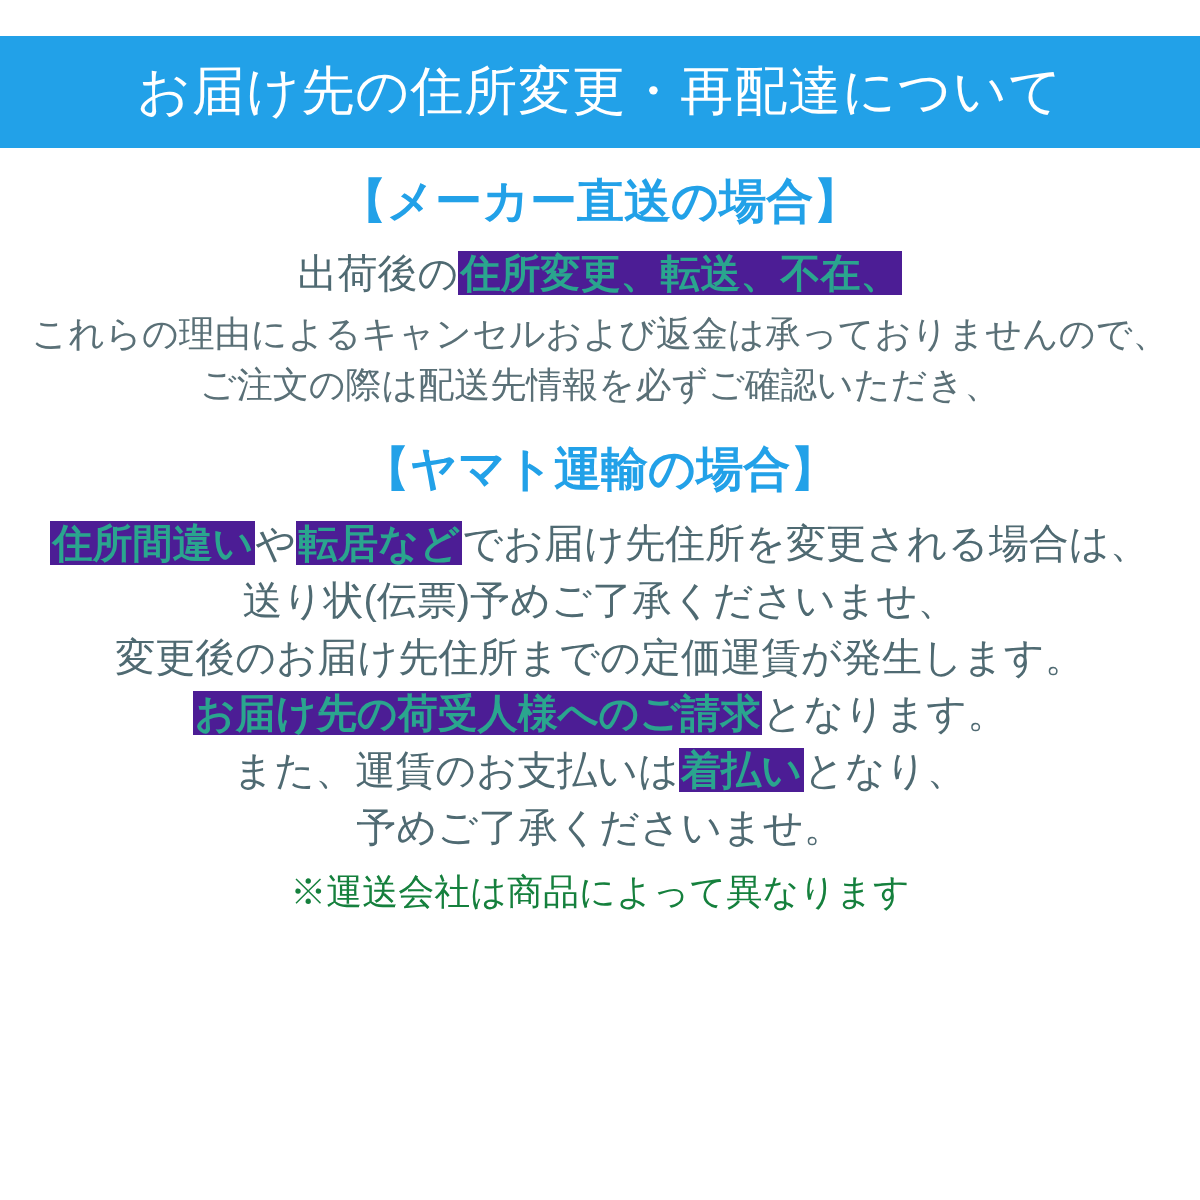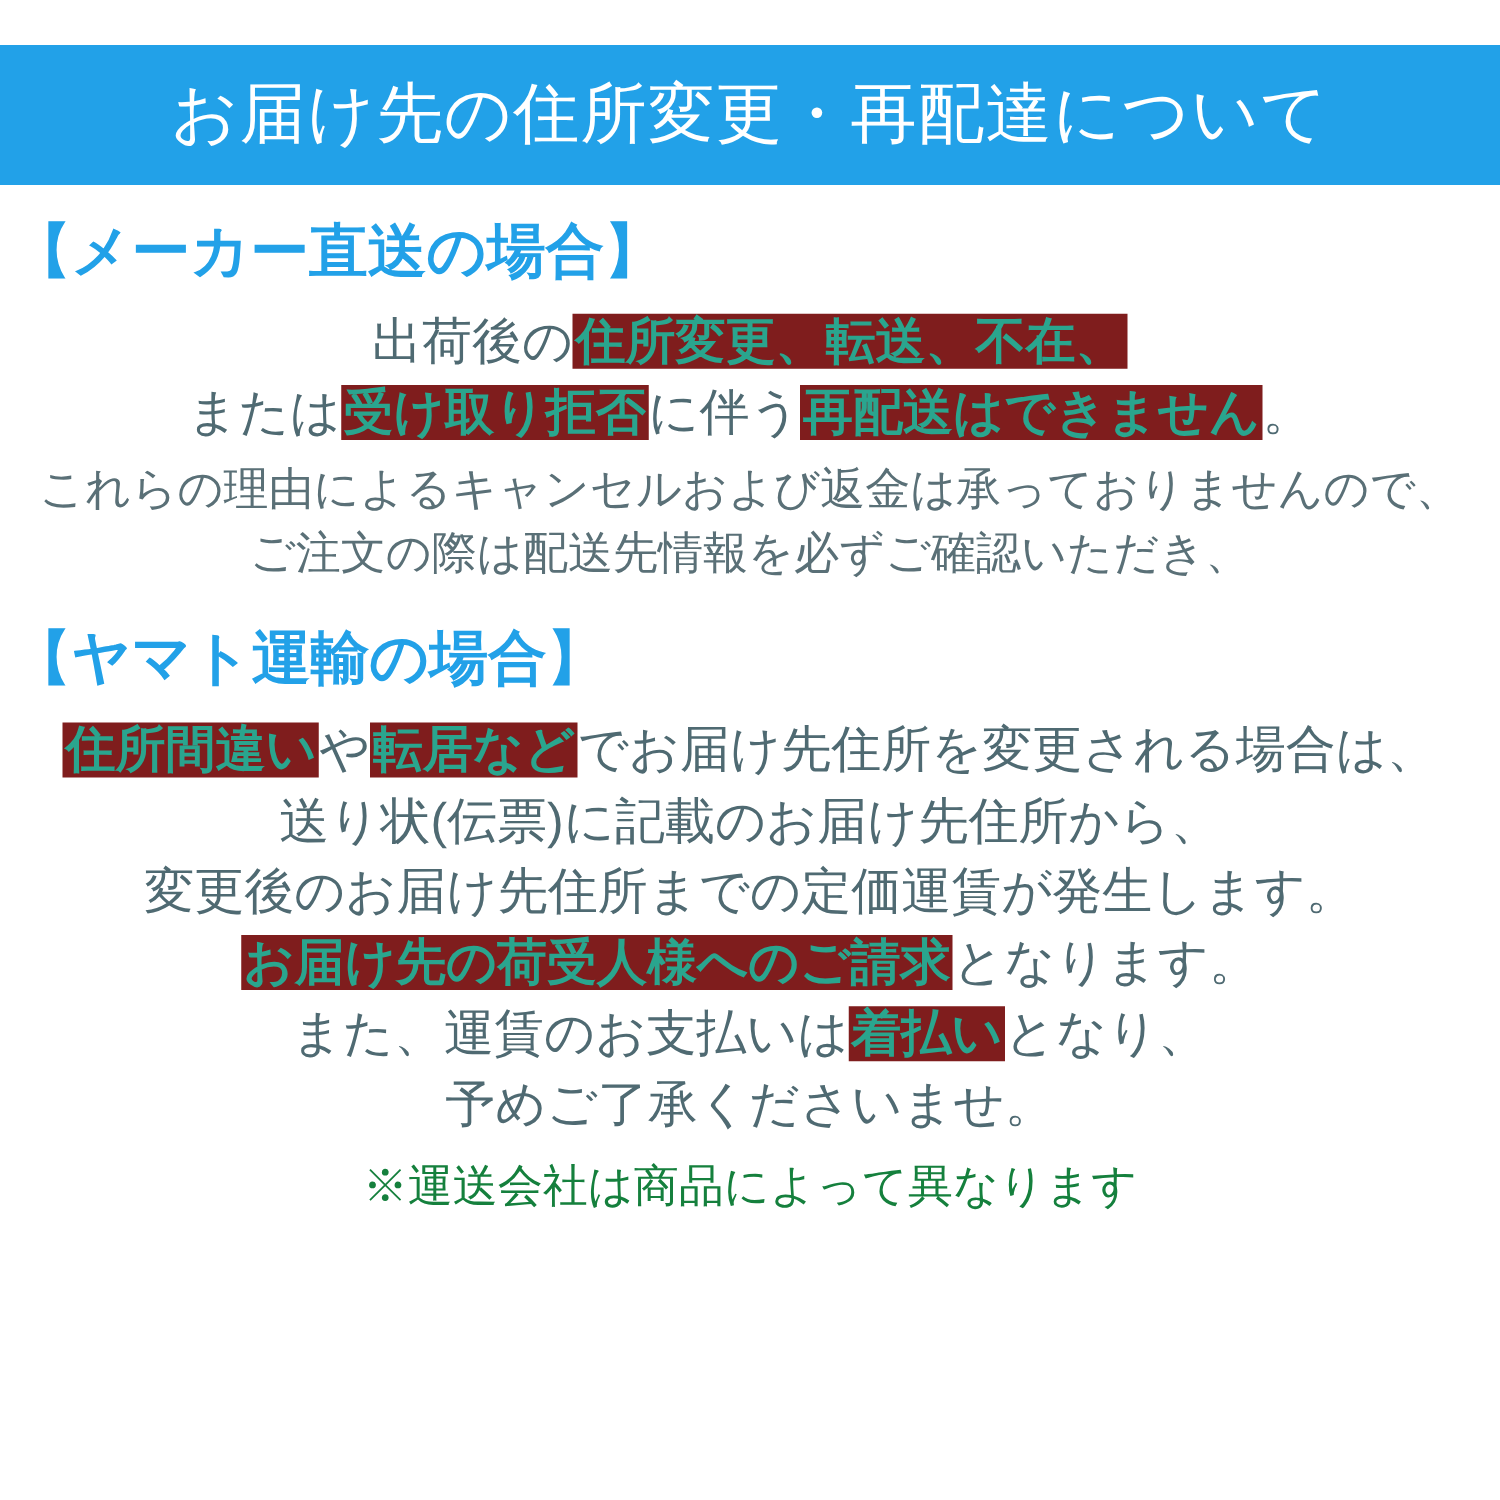--- a/index.html
+++ b/index.html
@@ -34,21 +34,21 @@
     font-size: 53px;
     letter-spacing: 1px;
     white-space: nowrap;
     font-weight: 400;
   }
   .body-area {
     padding: 0 10px;
     box-sizing: border-box;
   }
   .heading {
-    text-align: left;
+    text-align: center;
     color: #22a1e8;
     font-size: 47px;
     font-weight: 700;
     white-space: nowrap;
   }
   .heading.h1 { margin-top: 22px; margin-bottom: 12px; }
   .heading.h2 { margin-top: 28px; margin-bottom: 14px; }
   .line {
     text-align: center;
     color: #4f6a72;
@@ -60,21 +60,21 @@
   .line.small {
     font-size: 36px;
     color: #5a7077;
   }
   .line.note {
     color: #15803d;
     font-size: 36px;
     margin-top: 10px;
   }
   .hl-pink {
-    background: #7f1d1d;
+    background: #4c1d95;
     color: #2aa58e;
     font-weight: 700;
     padding: 0 2px;
   }
   .spacer-s { height: 6px; }
 </style>
 </head>
 <body>
 
 <div class="page">
@@ -84,36 +84,33 @@
   </div>
 
   <div class="body-area">
 
     <div class="heading h1">【メーカー直送の場合】</div>
 
     <p class="line">
       <span>出荷後の</span><span class="hl-pink">住所変更、転送、不在、</span>
     </p>
 
-    <p class="line">
-      <span>または</span><span class="hl-pink">受け取り拒否</span><span>に伴う</span><span class="hl-pink">再配送はできません</span><span>。</span>
-    </p>
 
     <div class="spacer-s"></div>
 
     <p class="line small">これらの理由によるキャンセルおよび返金は承っておりませんので、</p>
     <p class="line small">ご注文の際は配送先情報を必ずご確認いただき、</p>
 
     <div class="heading h2">【ヤマト運輸の場合】</div>
 
     <p class="line">
       <span class="hl-pink">住所間違い</span><span>や</span><span class="hl-pink">転居など</span><span>でお届け先住所を変更される場合は、</span>
     </p>
 
-    <p class="line">送り状(伝票)に記載のお届け先住所から、</p>
+    <p class="line">送り状(伝票)予めご了承くださいませ、</p>
     <p class="line">変更後のお届け先住所までの定価運賃が発生します。</p>
 
     <p class="line">
       <span class="hl-pink">お届け先の荷受人様へのご請求</span><span>となります。</span>
     </p>
 
     <p class="line">
       <span>また、運賃のお支払いは</span><span class="hl-pink">着払い</span><span>となり、</span>
     </p>
 

